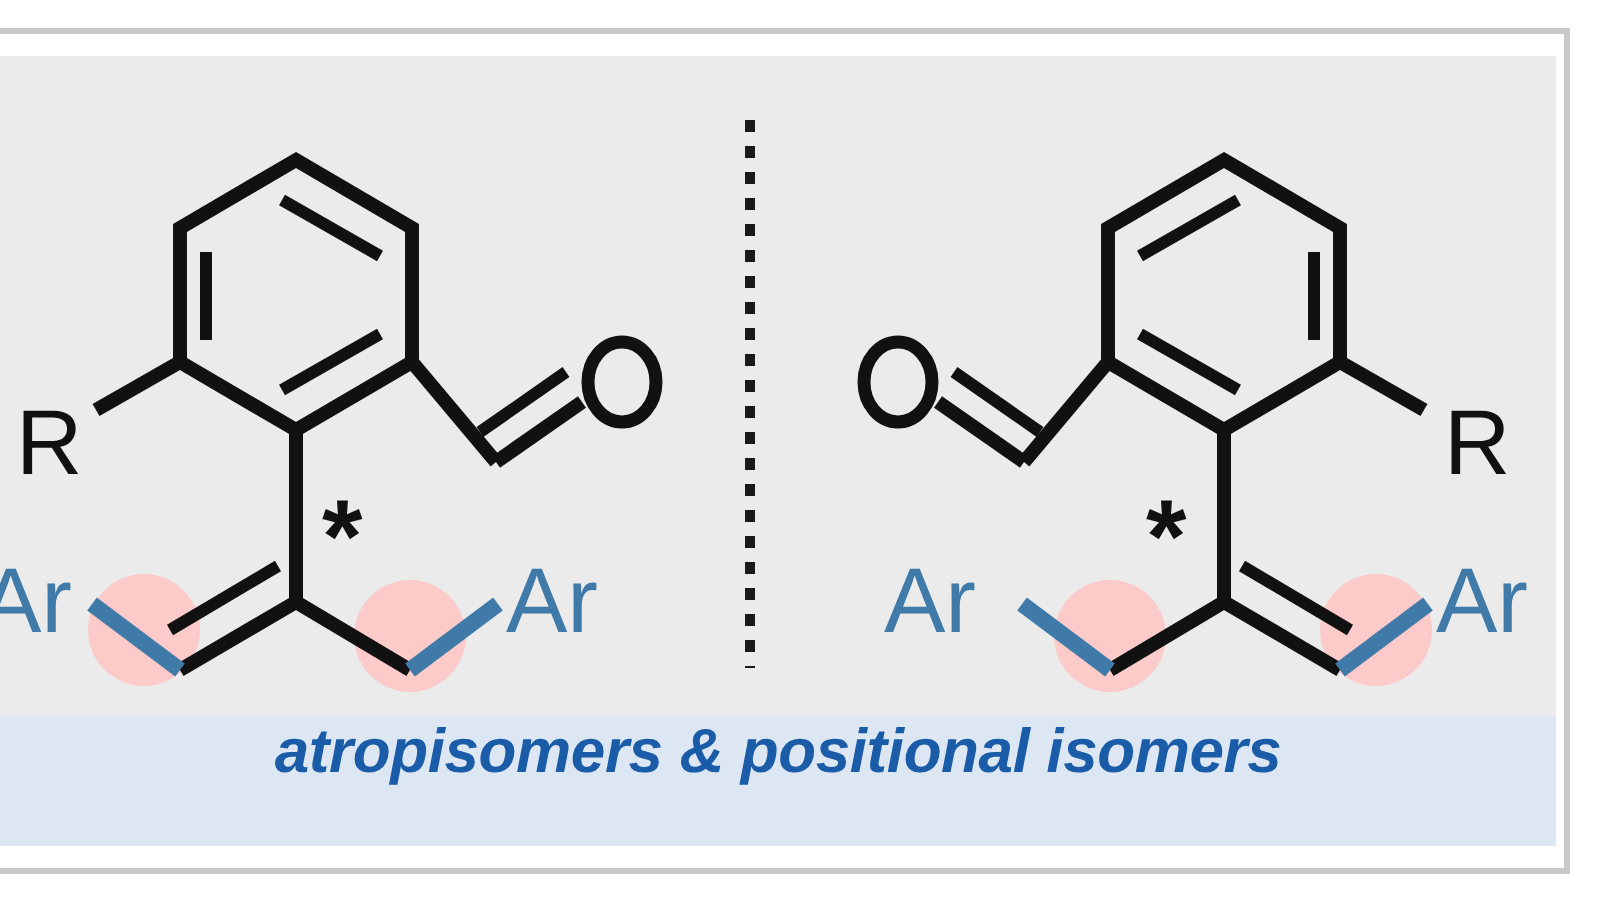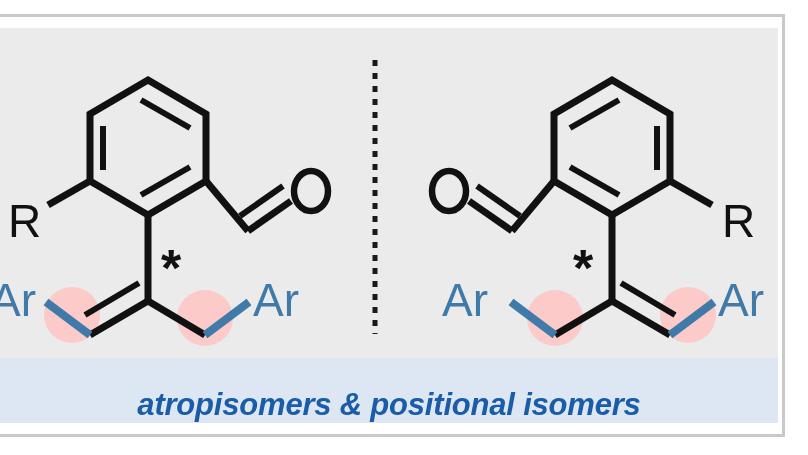--- a/index.html
+++ b/index.html
@@ -46,21 +46,21 @@
   }
 
   #caption-band {
     position: absolute;
     left: 0px;
     top: 330px;
     width: 778px;
     height: 65px;
     background: #dde7f4;
     display: flex;
-    align-items: flex-end;
+    align-items: flex-start;
     justify-content: center;
   }
 
   #caption-text {
     font-family: "Liberation Sans", sans-serif;
     font-weight: bold;
     font-style: italic;
     font-size: 31px;
     letter-spacing: -0.2px;
     color: #1a5ca8;

